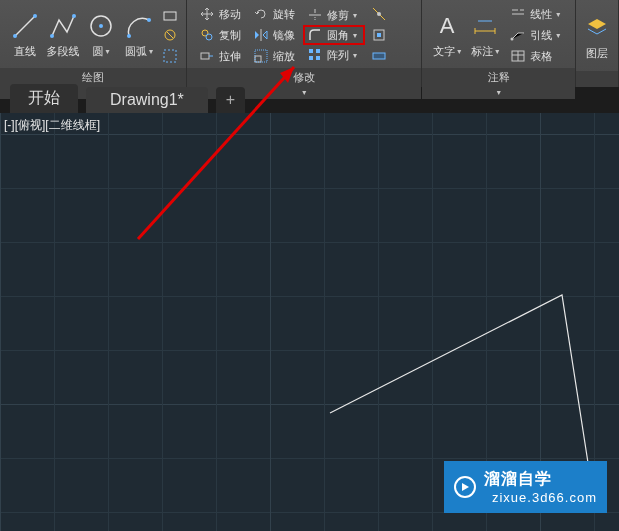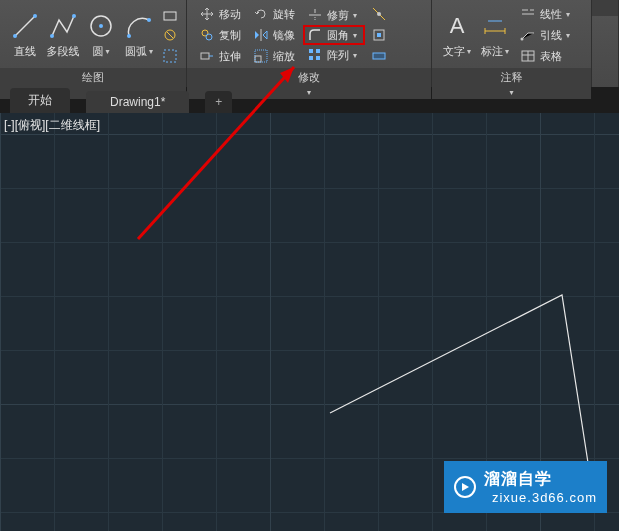--- a/index.html
+++ b/index.html
@@ -18,21 +18,21 @@
     .big-btn .lbl { display: flex; align-items: center; gap: 2px; text-align: right; }
     
     .col-stack { display: flex; flex-direction: column; gap: 1px; margin-left: 2px; }
     .small-btn { display: flex; align-items: center; gap: 4px; color: #e0e0e0; font-size: 11px; height: 20px; padding: 0 4px; cursor: pointer; white-space: nowrap; }
     .small-btn .si { width: 16px; height: 16px; display: flex; align-items: center; justify-content: center; flex-shrink: 0; }
     .small-btn.highlighted { border: 2px solid #d60000; padding: 0 6px 0 2px; margin: -1px 0; background: #4d4d4d; }
     
     .icon-only { width: 20px; height: 20px; display: flex; align-items: center; justify-content: center; cursor: pointer; }
     
     .tabs-bar { display: flex; align-items: flex-end; height: 26px; background: #1c1c1c; padding-left: 10px; gap: 0; }
-    .tab { background: #3a3a3a; color: #ddd; font-size: 12px; padding: 4px 24px; border-top-left-radius: 4px; border-top-right-radius: 4px; margin-right: 16px; cursor: pointer; position: relative; }
+    .tab { background: #3a3a3a; color: #ddd; font-size: 16px; padding: 4px 24px; border-top-left-radius: 4px; border-top-right-radius: 4px; margin-right: 8px; cursor: pointer; position: relative; }
     .tab.start { background: #303030; padding: 4px 18px; }
     .tab.add { background: #2a2a2a; color: #aaa; padding: 4px 10px; }
     
     .canvas-area { position: absolute; top: 113px; left: 0; right: 0; bottom: 0; background: #1f2a33; }
     .grid-line-v { position: absolute; top: 0; bottom: 0; width: 1px; background: #2a3842; }
     .grid-line-h { position: absolute; left: 0; right: 0; height: 1px; background: #2a3842; }
     .grid-line-v.major { background: #32414c; }
     .grid-line-h.major { background: #32414c; }
     
     .viewport-label { position: absolute; top: 4px; left: 4px; color: #e8e8e8; font-size: 12px; }
@@ -303,20 +303,33 @@
             </div>
         </div>
       </div>
       <div class="panel-footer">
           <span>注释</span>
           <span class="dropdown-arrow">▾</span>
         </div>
     </div>
 
     <div class="panel" style="flex:1;">
+      <div class="panel-body">
+        <div class="big-btn" style="width:30px;">
+          <span class="ico">
+              <svg width="24" height="24">
+                <path d="M12 3 L21 8 L12 13 L3 8 Z" fill="#f0c040"></path>
+                <path d="M3 13 L12 18 L21 13" stroke="#6bb6ff" fill="none"></path>
+              </svg>
+            </span>
+          <span class="lbl">
+              <span>图层</span>
+            </span>
+        </div>
+      </div>
       <div class="panel-footer">&nbsp;</div>
     </div>
   </div>
 
   <div class="tabs-bar">
     <div class="tab start"><span>开始</span></div>
     <div class="tab"><span>Drawing1*</span></div>
     <div class="tab add"><span>+</span></div>
   </div>
 </div>

